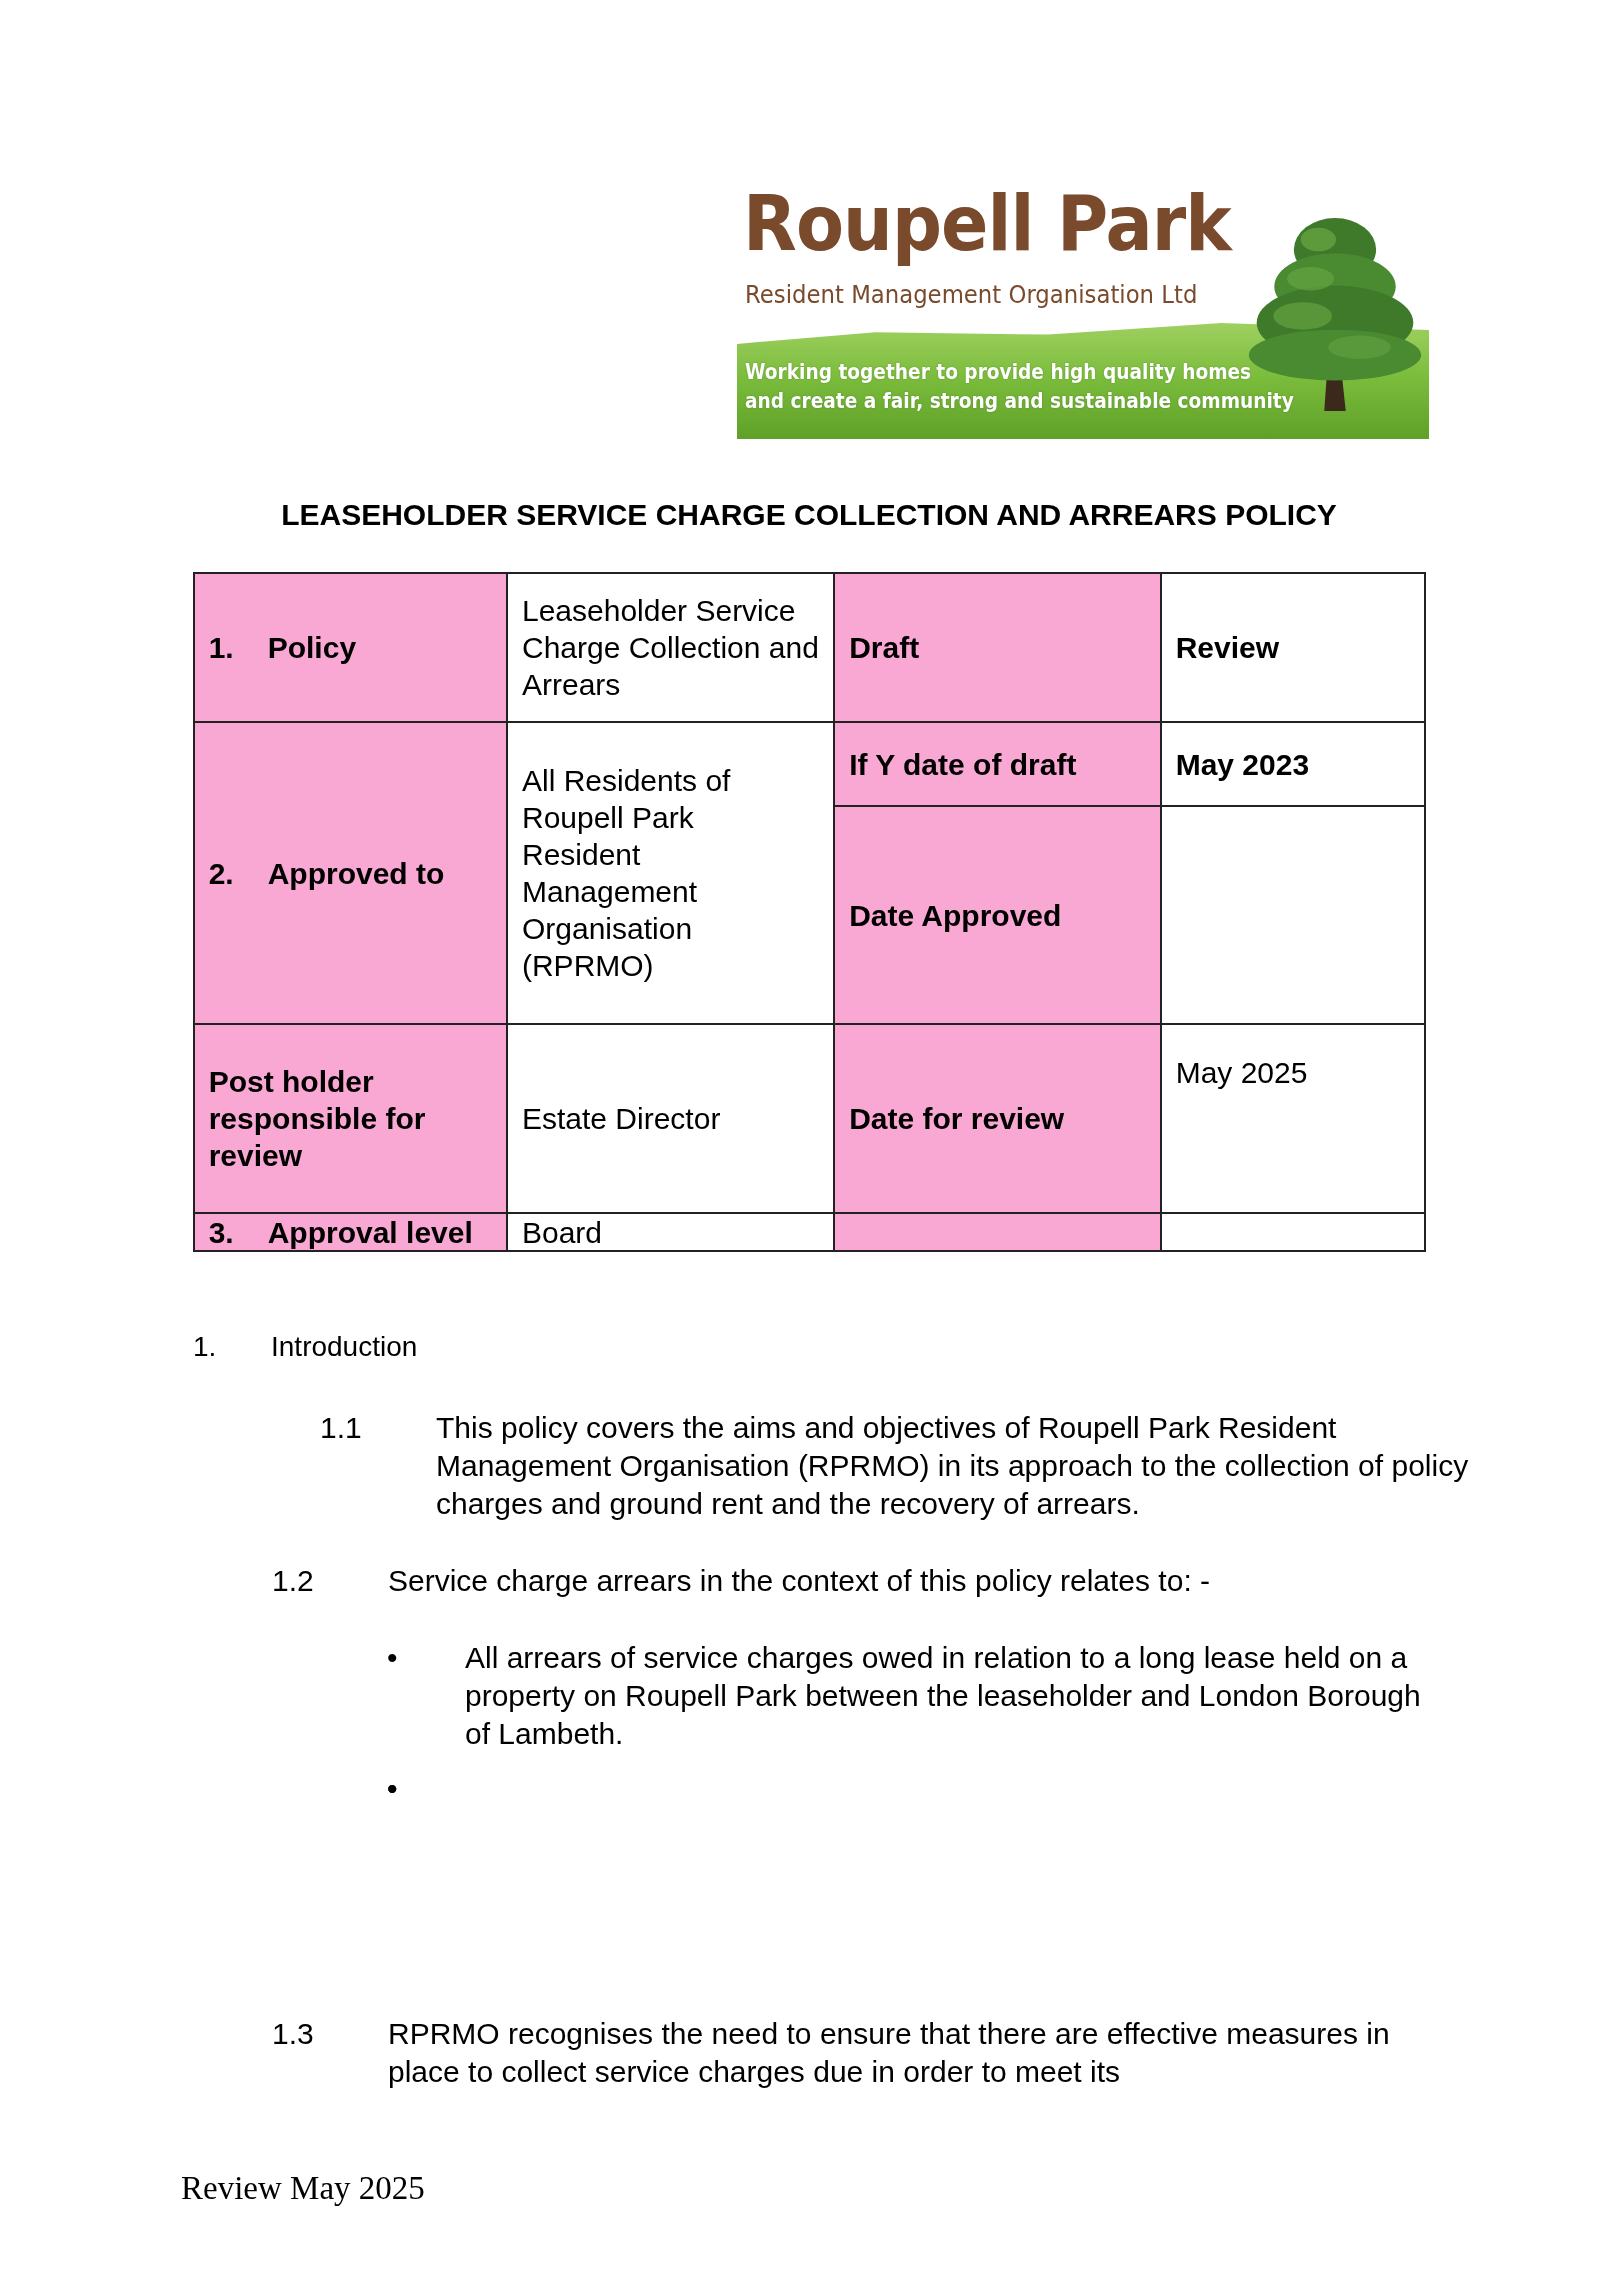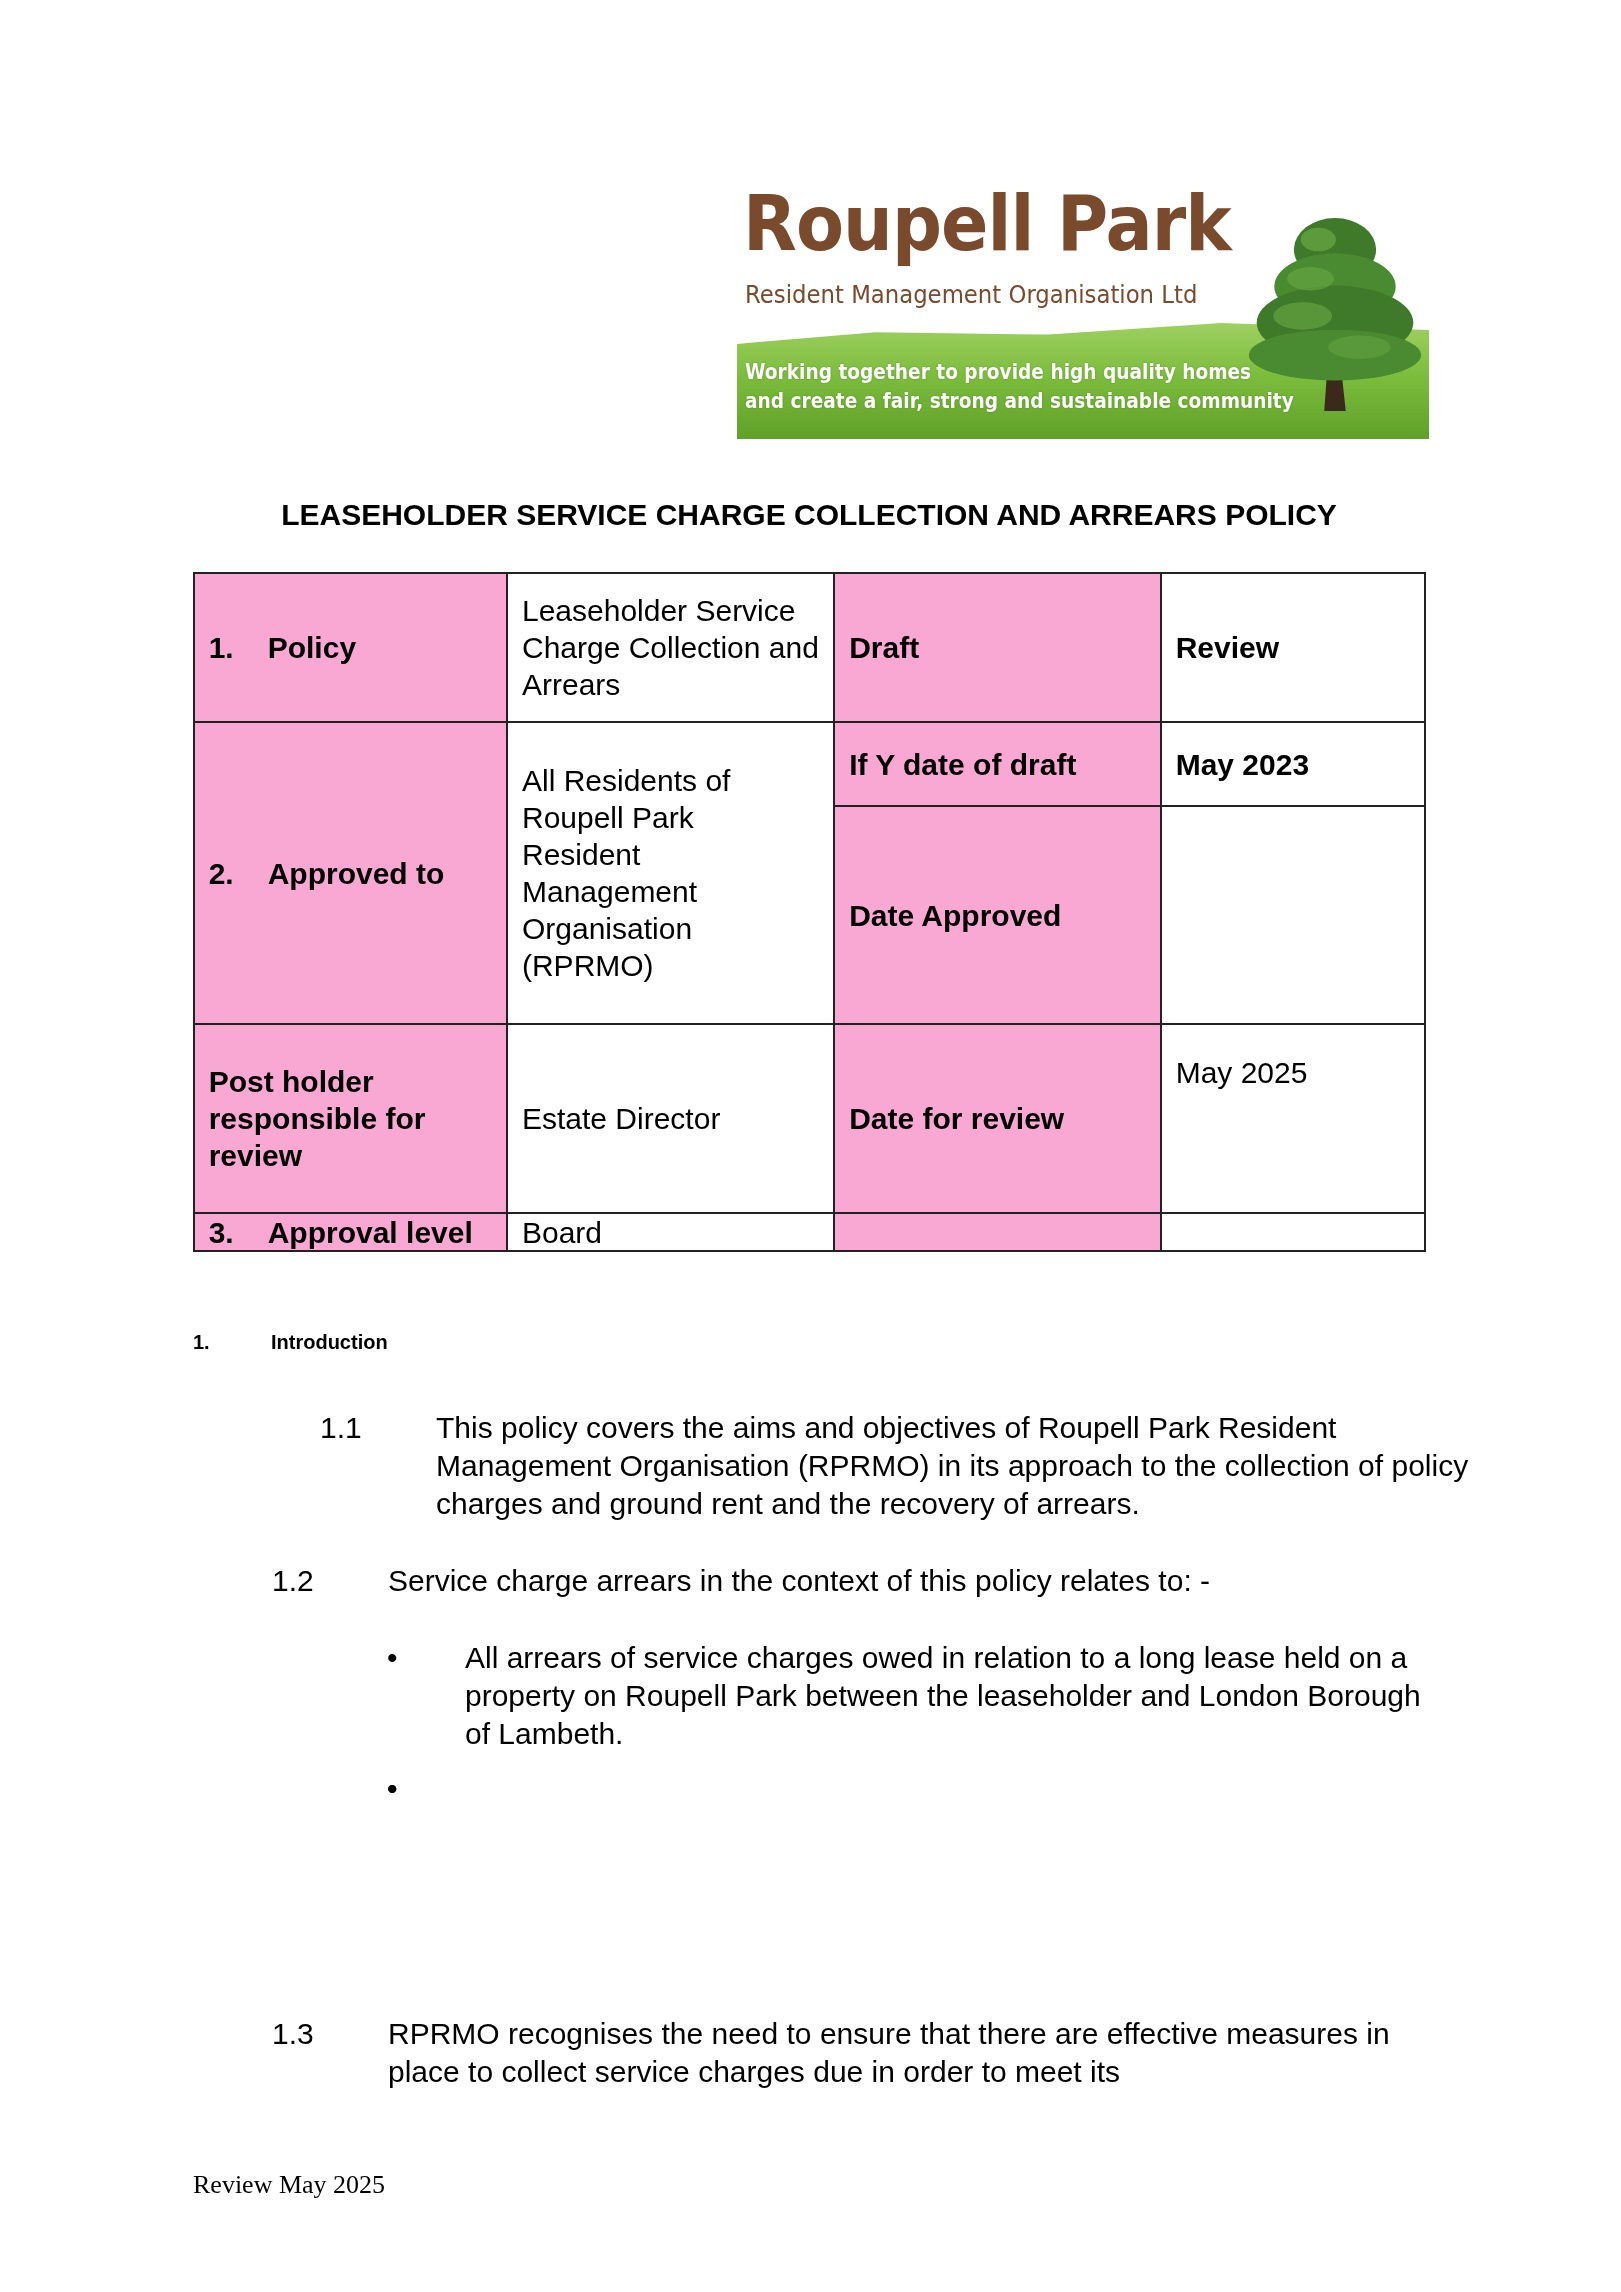--- a/index.html
+++ b/index.html
@@ -21,29 +21,29 @@
   
   table.meta { position: absolute; left: 193px; top: 572px; border-collapse: collapse; width: 1233px; }
   table.meta td { border: 2px solid #222; font-size: 30px; vertical-align: middle; padding: 0 13.7px; line-height: 37px; }
   .c1 { width: 286px; } .c2 { width: 300px; } .c3 { width: 300px; } .c4 { width: 237px; }
   td.shade { background: #f9a8d4; }
   td.bold { font-weight: bold; }
   .num { display: inline-block; width: 59px; }
   .top { vertical-align: top !important; }
 
   
-  .sec-head { position: absolute; left: 193px; top: 1331px; font-weight: bold; font-size: 20px; }
+  .sec-head { position: absolute; left: 193px; top: 1331px; font-weight: normal; font-size: 28px; }
   .sec-head .n { display: inline-block; width: 78px; }
   .para { position: absolute; left: 272px; width: 1176px; font-size: 30px; line-height: 38px; }
   .para .pn { position: absolute; left: 0; top: 0; }
   .para .pt { margin-left: 116px; display: block; }
   .bullets { position: absolute; left: 387px; width: 1059px; font-size: 30px; line-height: 38px; }
   .bullet { position: relative; padding-left: 78px; margin-bottom: 16.7px; }
   .bullet .dot { position: absolute; left: 0; top: 0; }
-  .footer { position: absolute; left: 193px; top: 2170px; font-family: "Liberation Serif", serif; font-size: 26px; }
+  .footer { position: absolute; left: 181px; top: 2170px; font-family: "Liberation Serif", serif; font-size: 33px; }
 </style>
 </head>
 <body>
 
 <div class="logo">
   <div class="logo-field"></div>
   <div class="logo-title">Roupell Park</div>
   <div class="logo-sub">Resident Management Organisation Ltd</div>
   <div class="logo-tag l1">Working together to provide high quality homes</div>
   <div class="logo-tag l2">and create a fair, strong and sustainable community</div>

